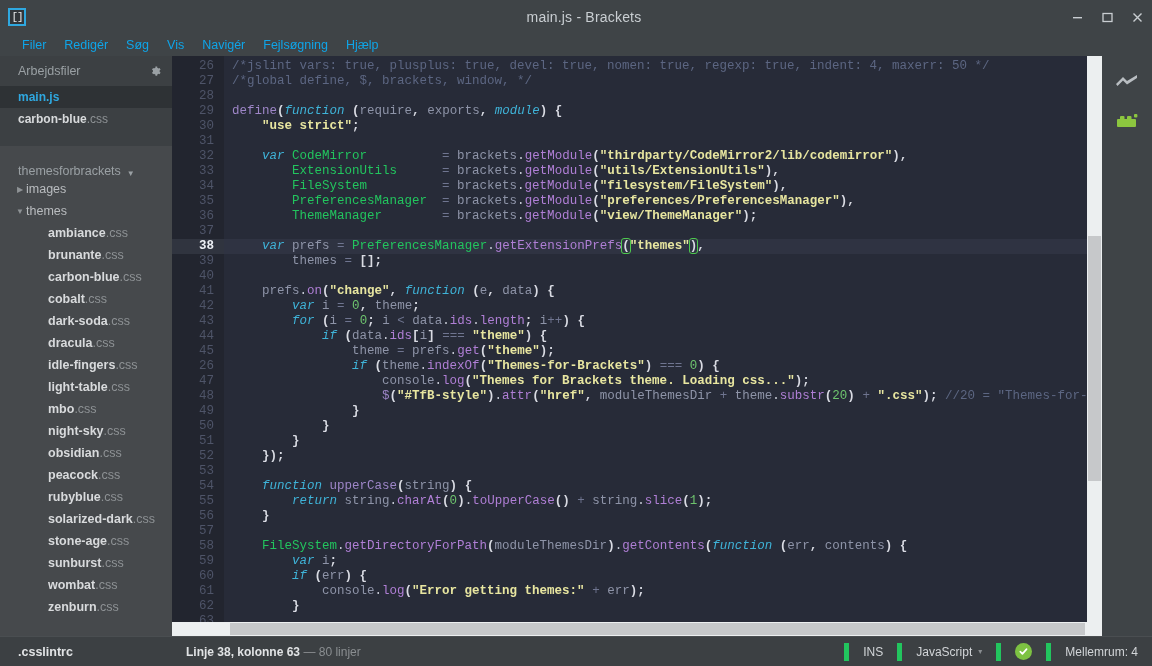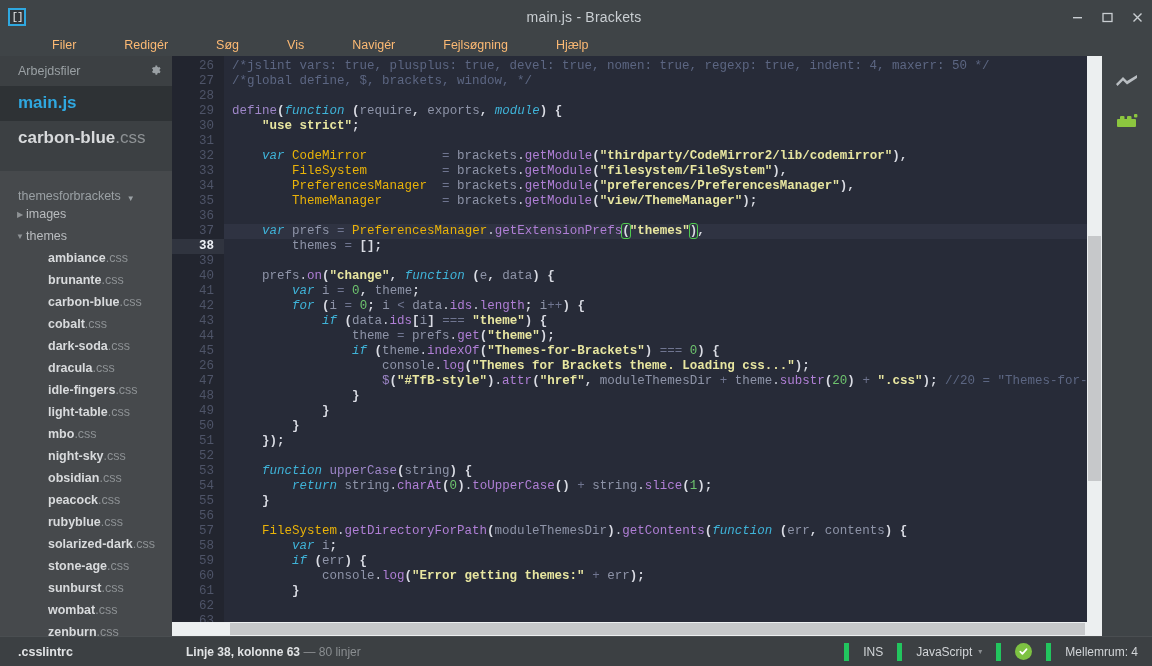--- a/index.html
+++ b/index.html
@@ -49,23 +49,22 @@
   .win-btn svg { display:block; }
 
   
   .menubar {
     height:22px; flex:0 0 22px;
     background:#3f4447;
     display:flex; align-items:center;
     padding-left:14px;
   }
   .menu-item {
-    font-size:12.5px; color:#fdba74; padding:2px 8px; margin-right:2px;
+    font-size:12.5px; color:#0ea5e9; padding:2px 8px; margin-right:2px;
     white-space:nowrap;
-    margin-left:30px;
   }
 
   
   .body-row { flex:1 1 auto; display:flex; min-height:0; }
 
   
   .sidebar {
     width:172px; flex:0 0 172px;
     background:#3c4043;
     display:flex; flex-direction:column;
@@ -74,22 +73,22 @@
   }
   .wf-header {
     height:30px; display:flex; align-items:center;
     padding:0 10px 0 18px;
     color:#9aa0a4; font-size:12.5px;
     background:#3c4043;
   }
   .wf-header .gear { margin-left:auto; color:#9aa0a4; display:flex; }
   .wf-list { background:#3c4043; padding-bottom:4px; }
   .file-row {
-    height:35px; display:flex; align-items:center;
-    padding-left:32px; font-size:17px; color:#d8dadc;
+    height:22px; display:flex; align-items:center;
+    padding-left:32px; font-size:12px; color:#d8dadc;
     position:relative; white-space:nowrap;
   }
   .file-row.open { padding-left:18px; }
   .file-row .fname { font-weight:bold; }
   .file-row .fext  { color:#8e9295; }
   .file-row.selected {
     background:#2e3235;
   }
   .file-row.selected .fname { color:#2fa8e0; }
   .file-row.selected::after {
@@ -153,21 +152,21 @@
     font-family:"Liberation Mono", monospace;
     font-size:12.5px; white-space:pre;
     padding-left:8px;
     color:#c7cbd6;
   }
   .cl.active { background:#2f3342; }
 
   
   .t-com   { color:#5c6682; }
   .t-kw    { color:#3fb3d8; font-style:italic; }
-  .t-var   { color:#eab308; }
+  .t-var   { color:#22c55e; }
   .t-prop  { color:#b07fd6; }
   .t-str   { color:#e8e6a0; font-weight:bold; }
   .t-num   { color:#6ec46e; }
   .t-punc  { color:#d9dbe3; font-weight:bold; }
   .t-op    { color:#6f7590; }
   .t-plain { color:#8e94a8; }
   .t-name  { color:#9e86c8; }
   .t-match { outline:1px solid #4ec94e; border-radius:2px; color:#d9dbe3; font-weight:bold; }
 
   
@@ -417,20 +416,21 @@
             <div class="ln">63</div>
           </div>
         <div class="code-scroll" id="code-scroll">
             <div class="cl"><span class="t-com">/*jslint vars: true, plusplus: true, devel: true, nomen: true, regexp: true, indent: 4, maxerr: 50 */</span></div>
             <div class="cl"><span class="t-com">/*global define, $, brackets, window, */</span></div>
             <div class="cl"></div>
             <div class="cl"><span class="t-name">define</span><span class="t-punc">(</span><span class="t-kw">function</span> <span class="t-punc">(</span><span class="t-plain">require</span><span class="t-punc">,</span> <span class="t-plain">exports</span><span class="t-punc">,</span> <span class="t-kw">module</span><span class="t-punc">)</span> <span class="t-punc">{</span></div>
             <div class="cl">    <span class="t-str">"use strict"</span><span class="t-punc">;</span></div>
             <div class="cl"></div>
             <div class="cl">    <span class="t-kw">var</span> <span class="t-var">CodeMirror</span>          <span class="t-op">=</span> <span class="t-plain">brackets</span>.<span class="t-prop">getModule</span><span class="t-punc">(</span><span class="t-str">"thirdparty/CodeMirror2/lib/codemirror"</span><span class="t-punc">)</span><span class="t-punc">,</span></div>
+            <div class="cl">        <span class="t-var">ExtensionUtils</span>      <span class="t-op">=</span> <span class="t-plain">brackets</span>.<span class="t-prop">getModule</span><span class="t-punc">(</span><span class="t-str">"utils/ExtensionUtils"</span><span class="t-punc">)</span><span class="t-punc">,</span></div>
             <div class="cl">        <span class="t-var">FileSystem</span>          <span class="t-op">=</span> <span class="t-plain">brackets</span>.<span class="t-prop">getModule</span><span class="t-punc">(</span><span class="t-str">"filesystem/FileSystem"</span><span class="t-punc">)</span><span class="t-punc">,</span></div>
             <div class="cl">        <span class="t-var">PreferencesManager</span>  <span class="t-op">=</span> <span class="t-plain">brackets</span>.<span class="t-prop">getModule</span><span class="t-punc">(</span><span class="t-str">"preferences/PreferencesManager"</span><span class="t-punc">)</span><span class="t-punc">,</span></div>
             <div class="cl">        <span class="t-var">ThemeManager</span>        <span class="t-op">=</span> <span class="t-plain">brackets</span>.<span class="t-prop">getModule</span><span class="t-punc">(</span><span class="t-str">"view/ThemeManager"</span><span class="t-punc">)</span><span class="t-punc">;</span></div>
             <div class="cl"></div>
             <div class="cl active">    <span class="t-kw">var</span> <span class="t-plain">prefs</span> <span class="t-op">=</span> <span class="t-var">PreferencesManager</span>.<span class="t-prop">getExtensionPrefs</span><span class="t-match">(</span><span class="t-str">"themes"</span><span class="t-match">)</span><span class="t-punc">,</span></div>
             <div class="cl">        <span class="t-plain">themes</span> <span class="t-op">=</span> <span class="t-punc">[</span><span class="t-punc">]</span><span class="t-punc">;</span></div>
             <div class="cl"></div>
             <div class="cl">    <span class="t-plain">prefs</span>.<span class="t-prop">on</span><span class="t-punc">(</span><span class="t-str">"change"</span><span class="t-punc">,</span> <span class="t-kw">function</span> <span class="t-punc">(</span><span class="t-plain">e</span><span class="t-punc">,</span> <span class="t-plain">data</span><span class="t-punc">)</span> <span class="t-punc">{</span></div>
             <div class="cl">        <span class="t-kw">var</span> <span class="t-plain">i</span> <span class="t-op">=</span> <span class="t-num">0</span><span class="t-punc">,</span> <span class="t-plain">theme</span><span class="t-punc">;</span></div>
             <div class="cl">        <span class="t-kw">for</span> <span class="t-punc">(</span><span class="t-plain">i</span> <span class="t-op">=</span> <span class="t-num">0</span><span class="t-punc">;</span> <span class="t-plain">i</span> <span class="t-op">&lt;</span> <span class="t-plain">data</span>.<span class="t-prop">ids</span>.<span class="t-prop">length</span><span class="t-punc">;</span> <span class="t-plain">i</span><span class="t-op">++</span><span class="t-punc">)</span> <span class="t-punc">{</span></div>

